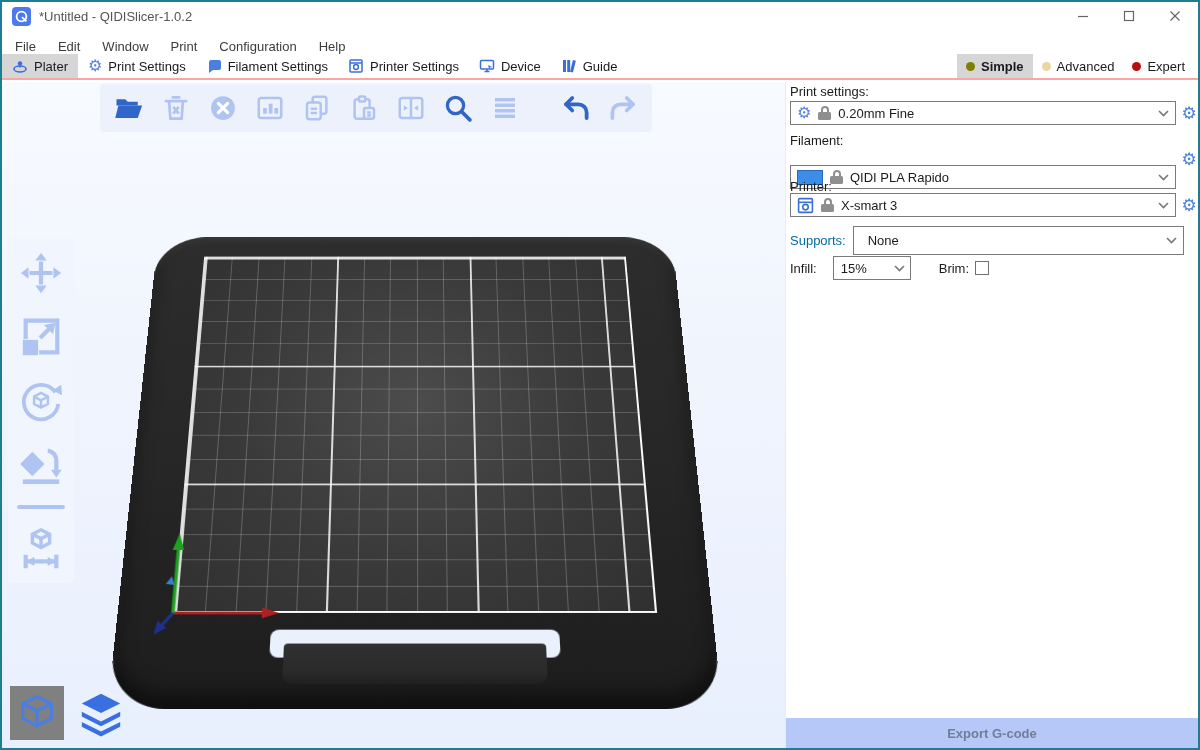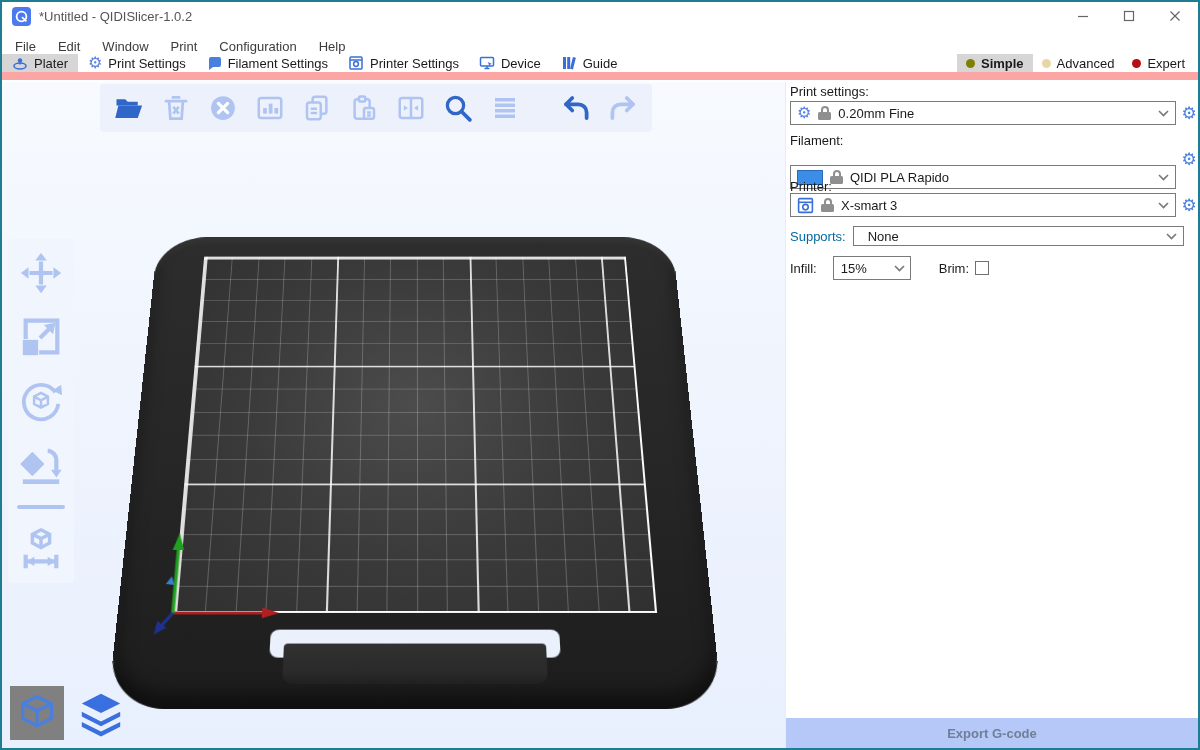--- a/index.html
+++ b/index.html
@@ -24,21 +24,21 @@
              color:#666; font-size:14px; }
   .win-btn svg { display:block; }
 
   
   .menubar { position:absolute; left:0; top:32px; right:0; height:24px; background:#fff;
              display:flex; align-items:center; padding-left:2px; }
   .menu-item { padding:0 11px; color:#3c3c3c; height:100%; display:flex; align-items:center; cursor:default; }
 
   
   .tabbar { position:absolute; left:0; top:52px; right:0; height:26px; background:#fff;
-            display:flex; align-items:stretch; border-bottom:8px solid #fca5a5; }
+            display:flex; align-items:stretch; border-bottom:2px solid #fca5a5; }
   .tab { display:flex; align-items:center; gap:6px; padding:0 10px; color:#1a1a1a; cursor:default; }
   .tab.active { background:#d6d6d6; }
   .tab .ticon { display:flex; }
   .modes { margin-left:auto; display:flex; align-items:stretch; padding-right:4px; }
   .mode { display:flex; align-items:center; gap:6px; padding:0 9px; color:#1a1a1a; }
   .mode.active { background:#d6d6d6; font-weight:bold; }
   .dot { width:9px; height:9px; border-radius:50%; }
   .dot-simple { background:#808000; }
   .dot-advanced { background:#e9d6a4; }
   .dot-expert { background:#b60f0f; }
@@ -101,21 +101,21 @@
   .chev { color:#777; display:flex; }
   .gear-char { color:#5b82e8; font-size:16px; line-height:1; font-family:"DejaVu Sans", sans-serif; }
   .gear-out { position:absolute; left:394px; width:18px; height:24px; display:flex; align-items:center;
               justify-content:center; color:#4a7fe0; font-size:17px; font-family:"DejaVu Sans", sans-serif; }
   .lock { position:relative; width:13px; height:14px; flex:none; }
   .lock .shackle { position:absolute; left:2.5px; top:0; width:8px; height:8px;
                    border:2px solid #8f8f8f; border-bottom:none; border-radius:4px 4px 0 0; }
   .lock .lbody { position:absolute; left:0; bottom:0; width:13px; height:8px; background:#8f8f8f; border-radius:1.5px; }
   .swatch { width:26px; height:15px; background:#3b8de8; border:1px solid #2a6ab8; flex:none; }
   .row-supports { position:absolute; left:4px; top:144px; right:14px; display:flex; align-items:center; }
-  .row-supports .combo2 { flex:1; height:20px; border:1px solid #7a7a7a; background:#fff;
+  .row-supports .combo2 { flex:1; height:29px; border:1px solid #7a7a7a; background:#fff;
                           display:flex; align-items:center; padding:0 6px 0 14px; margin-left:7px; }
   .row-supports .combo2 .val { flex:1; color:#1a1a1a; }
   .row-infill { position:absolute; left:4px; top:174px; display:flex; align-items:center; }
   .combo3 { width:78px; height:24px; border:1px solid #7a7a7a; background:#fff; display:flex;
             align-items:center; padding:0 5px 0 7px; margin-left:16px; }
   .combo3 .val { flex:1; color:#1a1a1a; }
   .brim-lbl { margin-left:28px; color:#1a1a1a; }
   .checkbox { width:14px; height:14px; border:1px solid #707070; background:#fff; margin-left:6px; }
   .export-btn { position:absolute; left:0; right:0; bottom:0; height:30px; background:#b5c8f8;
                 color:#6f7f95; font-weight:bold; display:flex; align-items:center; justify-content:center; }

